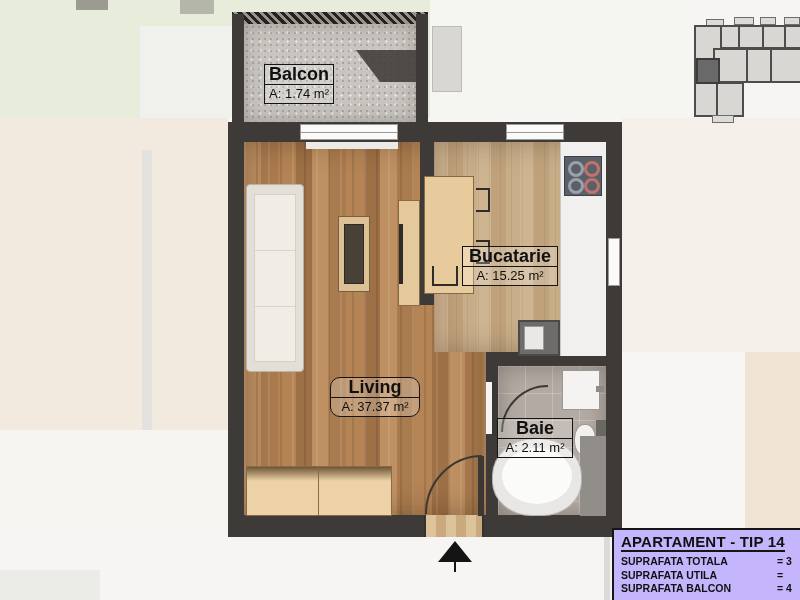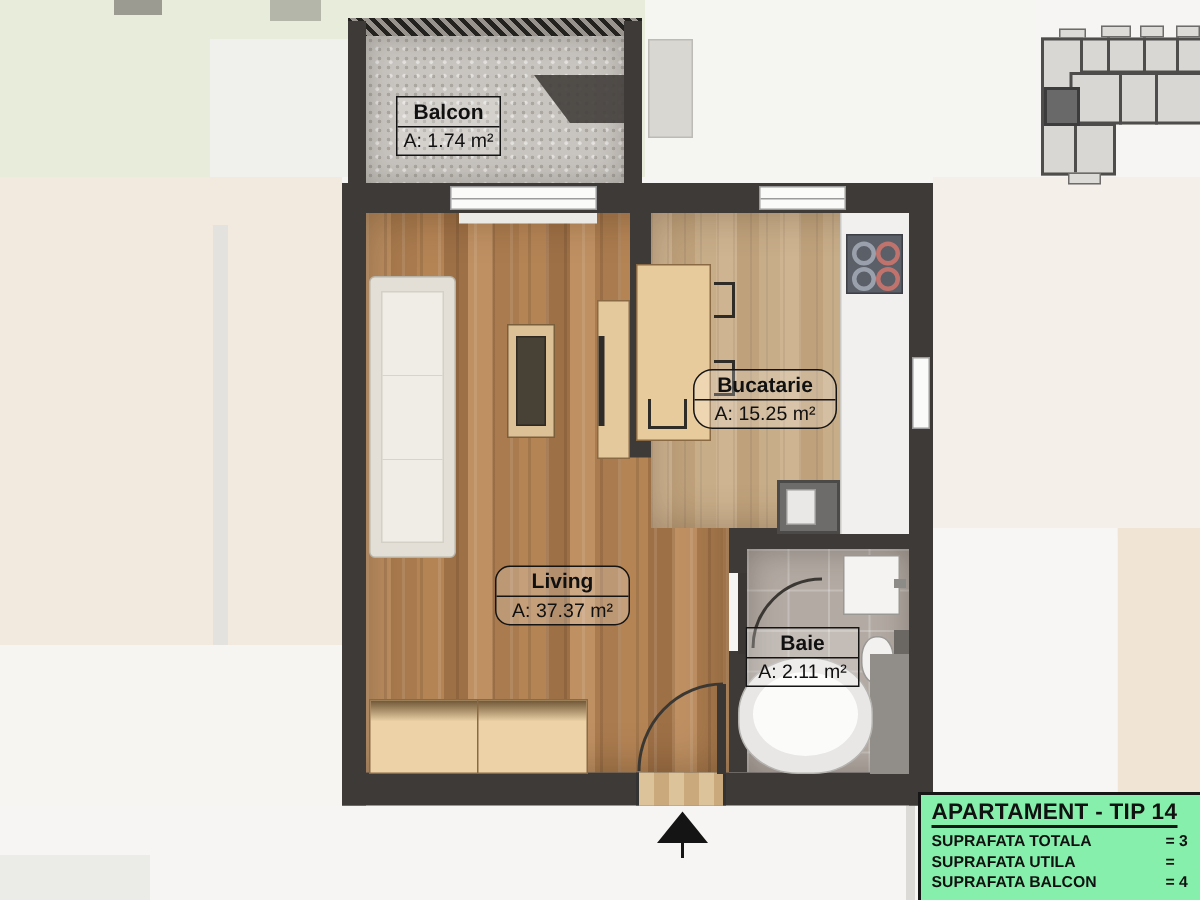--- a/index.html
+++ b/index.html
@@ -111,34 +111,34 @@
   .bsink{left:562px;top:370px;width:38px;height:40px;background:#f4f3f1;border:1px solid #9a9895;}
   .btap{left:596px;top:386px;width:8px;height:6px;background:#8d8b88;}
   .toilet-bowl{left:574px;top:424px;width:22px;height:32px;background:#f2f1ef;border:1px solid #9a9895;border-radius:45%;}
   .toilet-tank{left:596px;top:420px;width:10px;height:38px;background:#6b6763;}
   .tub-deck{left:580px;top:436px;width:26px;height:80px;background:#918d89;}
   .tub{left:492px;top:438px;width:90px;height:78px;background:#e8e7e5;border:1px solid #b5b3b0;border-radius:48% 48% 44% 44%;}
   .tub-in{left:502px;top:448px;width:70px;height:56px;background:#fbfbfa;border-radius:50%;}
 
   
   .room-label{position:absolute;border:1px solid #141414;background:rgba(255,255,255,.22);text-align:center;color:#101010;z-index:30;}
-  .room-name{font-weight:bold;font-size:14px;line-height:19px;border-bottom:1px solid #141414;padding:0 4px;white-space:nowrap;}
+  .room-name{font-weight:bold;font-size:18px;line-height:19px;border-bottom:1px solid #141414;padding:0 4px;white-space:nowrap;}
   .room-area{font-size:13px;line-height:18px;padding:0 3px;white-space:nowrap;}
   .lbl-balcon{left:264px;top:64px;min-width:68px;}
-  .lbl-bucatarie{left:462px;top:246px;min-width:94px;border-radius:13px;}
+  .lbl-bucatarie{left:462px;top:246px;min-width:94px;}
   .lbl-living{left:330px;top:377px;min-width:88px;border-radius:10px;}
   .lbl-baie{left:497px;top:418px;min-width:74px;}
 
   
   .north-stem{left:454px;top:556px;width:2px;height:16px;background:#141414;}
   .north-tri{left:438px;top:541px;width:0;height:0;border-left:17px solid transparent;
     border-right:17px solid transparent;border-bottom:21px solid #141414;}
 
   
-  .info-panel{left:612px;top:528px;width:188px;height:72px;background:#86efac;
+  .info-panel{left:612px;top:528px;width:188px;height:72px;background:#c4b5fd;
     border-top:2px solid #161616;border-left:2px solid #161616;z-index:40;}
   .panel-title{display:inline-block;margin:3px 0 3px 7px;font-size:15px;font-weight:bold;
     border-bottom:2px solid #161616;white-space:nowrap;letter-spacing:.2px;}
   .panel-row{position:relative;margin-left:7px;font-size:10.5px;font-weight:bold;line-height:13.5px;white-space:nowrap;}
   .row-value{position:absolute;left:156px;top:0;white-space:nowrap;}
 </style>
 </head>
 <body>
 
 <div id="page">

